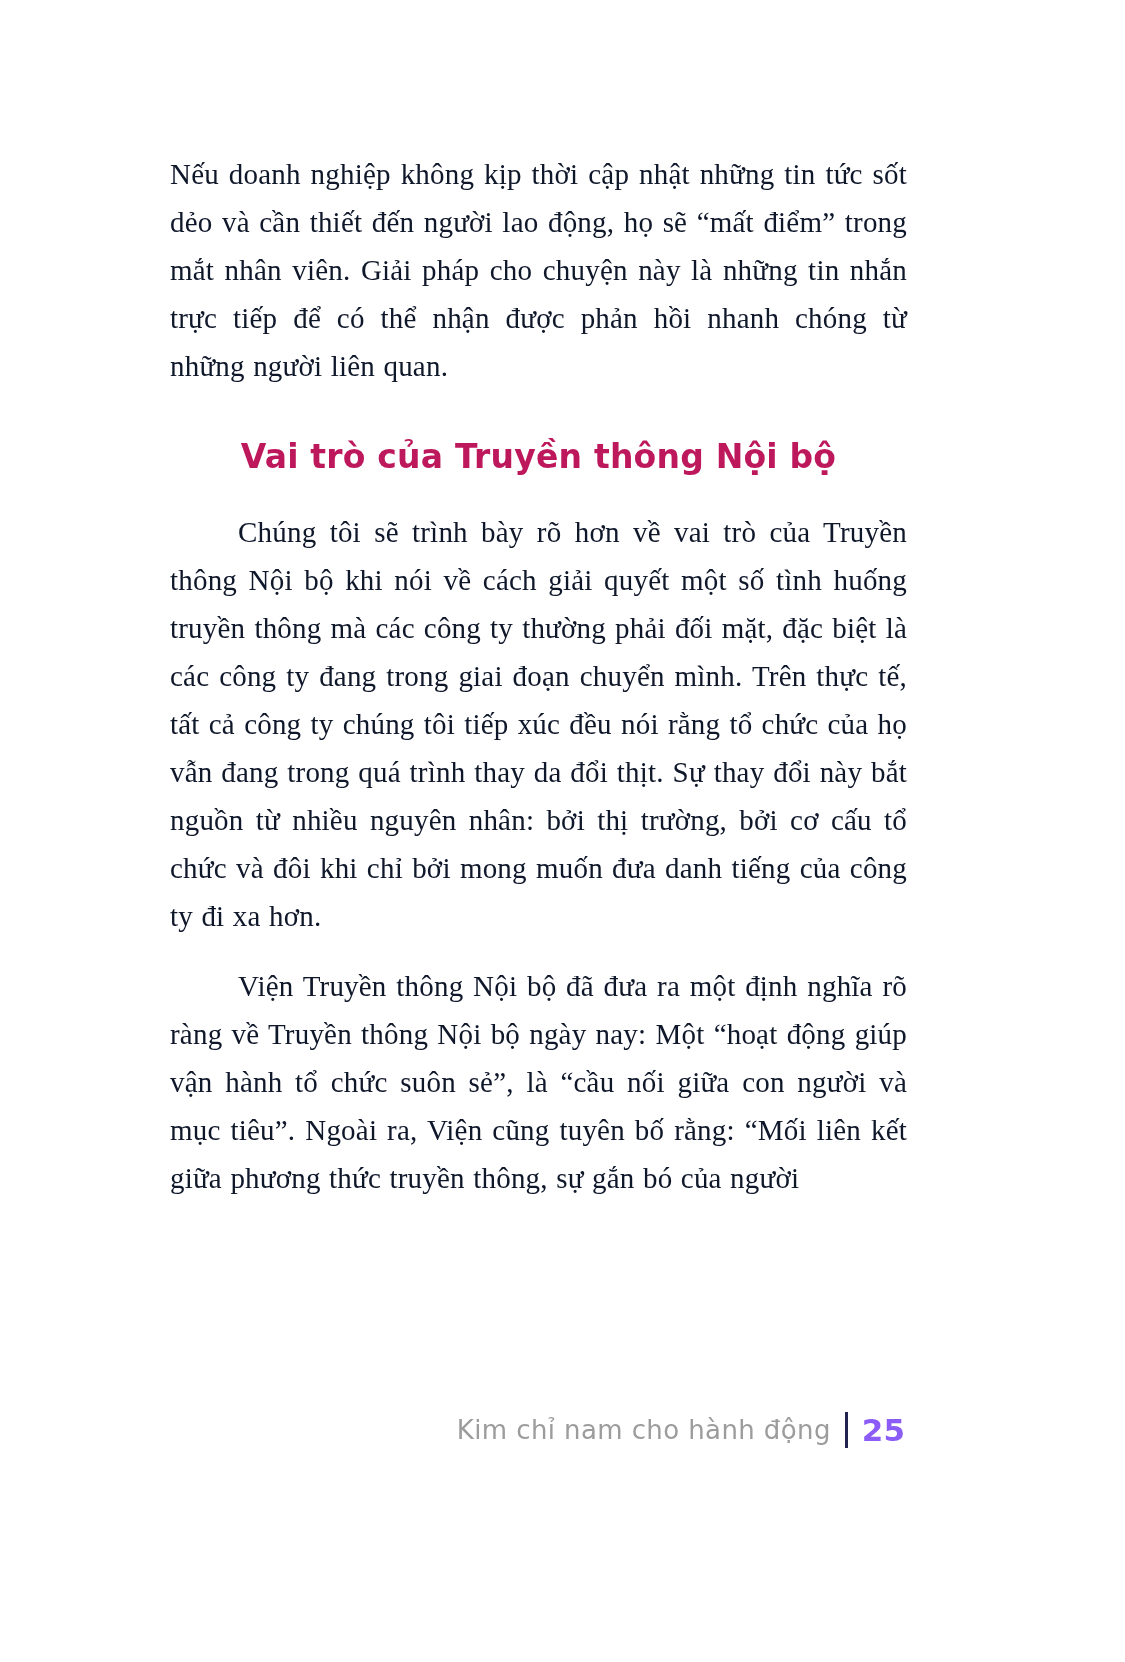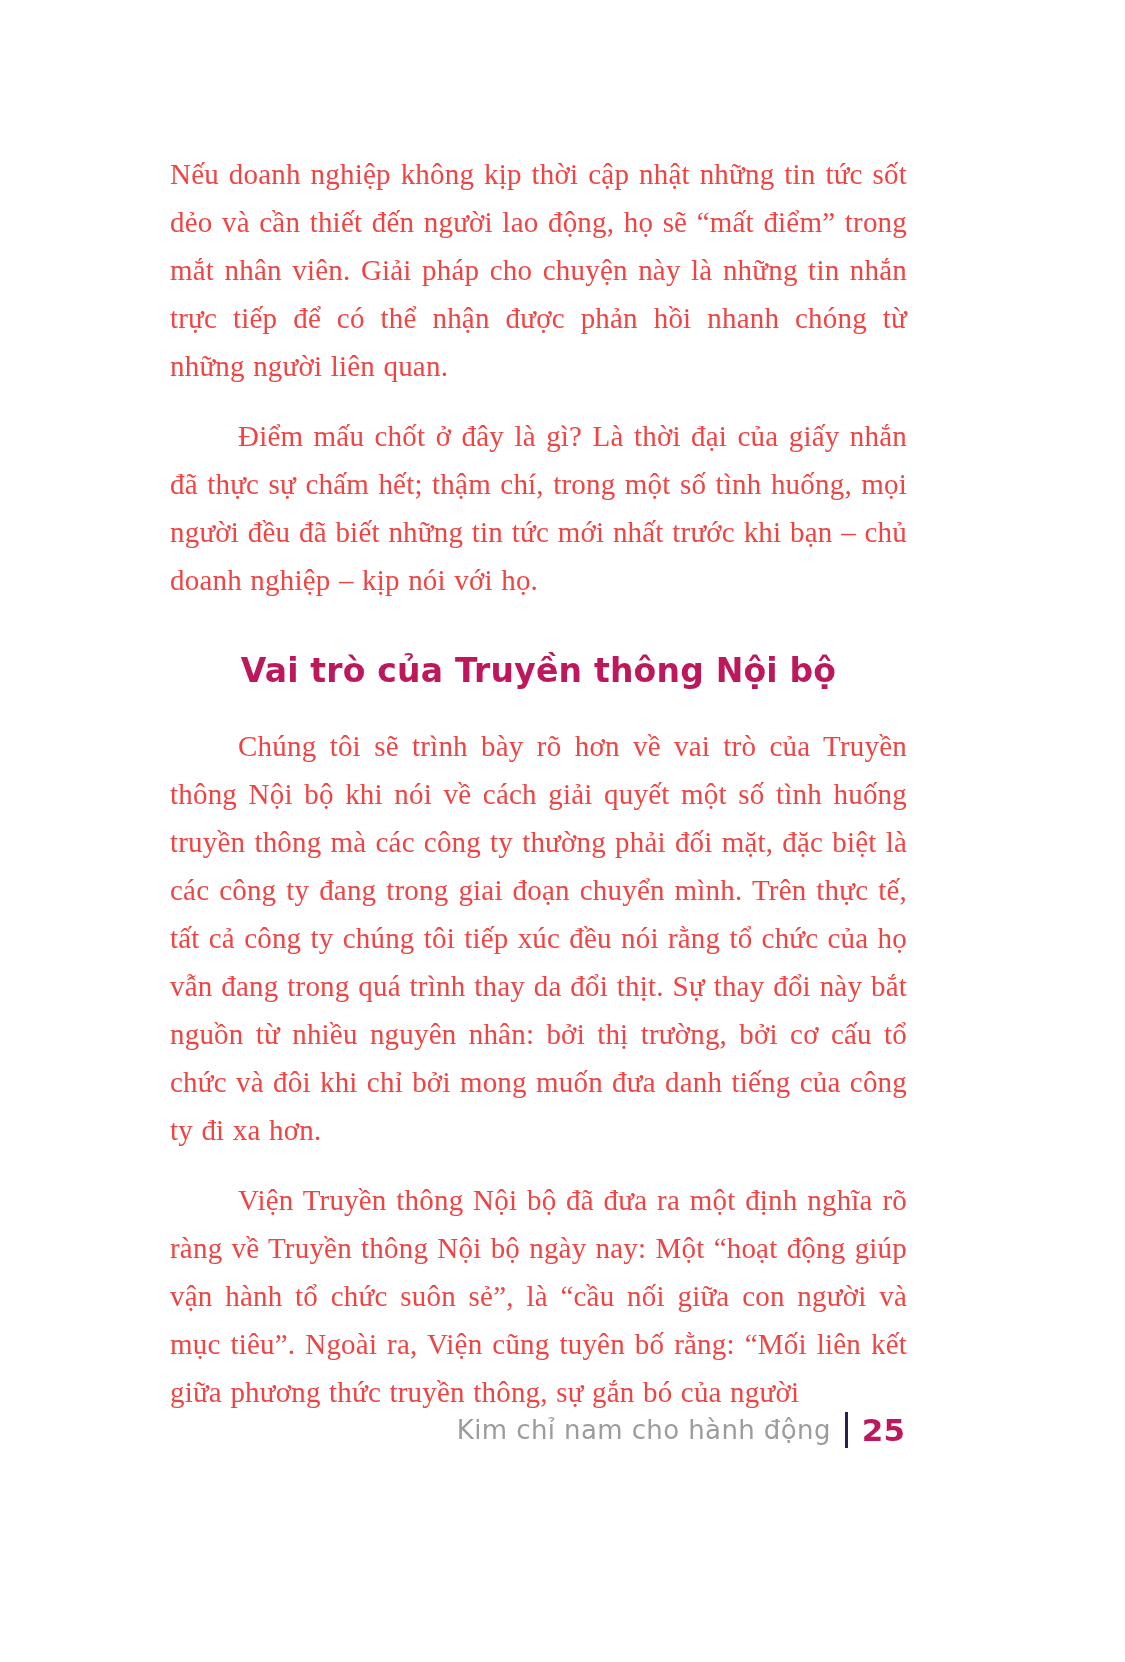--- a/index.html
+++ b/index.html
@@ -26,21 +26,21 @@
     width: 737px;
     top: 150px;
   }
   p.body-para {
     margin: 0 0 22px 0;
     font-size: 29px;
     line-height: 48px;
     text-align: justify;
     letter-spacing: 0.2px;
     word-spacing: 1px;
-    color: #ef4444;
+    color: #0f172a;
   }
   p.body-para.indent {
     text-indent: 68px;
   }
   h2.section-heading {
     margin: 46px 0 30px 0;
     font-family: "DejaVu Sans", "Liberation Sans", sans-serif;
     font-size: 33px;
     line-height: 42px;
     font-weight: bold;
@@ -64,33 +64,32 @@
   }
   .footer-sep {
     width: 3px;
     height: 36px;
     background: #23234f;
   }
   .footer-number {
     font-family: "DejaVu Sans", "Liberation Sans", sans-serif;
     font-size: 31px;
     font-weight: bold;
-    color: #be185d;
+    color: #8b5cf6;
   }
 </style>
 </head>
 <body>
 
 <div class="page">
 
   <div class="content">
 
     <p class="body-para">Nếu doanh nghiệp không kịp thời cập nhật những tin tức sốt dẻo và cần thiết đến người lao động, họ sẽ “mất điểm” trong mắt nhân viên. Giải pháp cho chuyện này là những tin nhắn trực tiếp để có thể nhận được phản hồi nhanh chóng từ những người liên quan.</p>
 
-    <p class="body-para indent">Điểm mấu chốt ở đây là gì? Là thời đại của giấy nhắn đã thực sự chấm hết; thậm chí, trong một số tình huống, mọi người đều đã biết những tin tức mới nhất trước khi bạn – chủ doanh nghiệp – kịp nói với họ.</p>
 
     <h2 class="section-heading">Vai trò của Truyền thông Nội bộ</h2>
 
     <p class="body-para indent">Chúng tôi sẽ trình bày rõ hơn về vai trò của Truyền thông Nội bộ khi nói về cách giải quyết một số tình huống truyền thông mà các công ty thường phải đối mặt, đặc biệt là các công ty đang trong giai đoạn chuyển mình. Trên thực tế, tất cả công ty chúng tôi tiếp xúc đều nói rằng tổ chức của họ vẫn đang trong quá trình thay da đổi thịt. Sự thay đổi này bắt nguồn từ nhiều nguyên nhân: bởi thị trường, bởi cơ cấu tổ chức và đôi khi chỉ bởi mong muốn đưa danh tiếng của công ty đi xa hơn.</p>
 
     <p class="body-para indent">Viện Truyền thông Nội bộ đã đưa ra một định nghĩa rõ ràng về Truyền thông Nội bộ ngày nay: Một “hoạt động giúp vận hành tổ chức suôn sẻ”, là “cầu nối giữa con người và mục tiêu”. Ngoài ra, Viện cũng tuyên bố rằng: “Mối liên kết giữa phương thức truyền thông, sự gắn bó của người</p>
 
   </div>
 
   <div class="footer">

